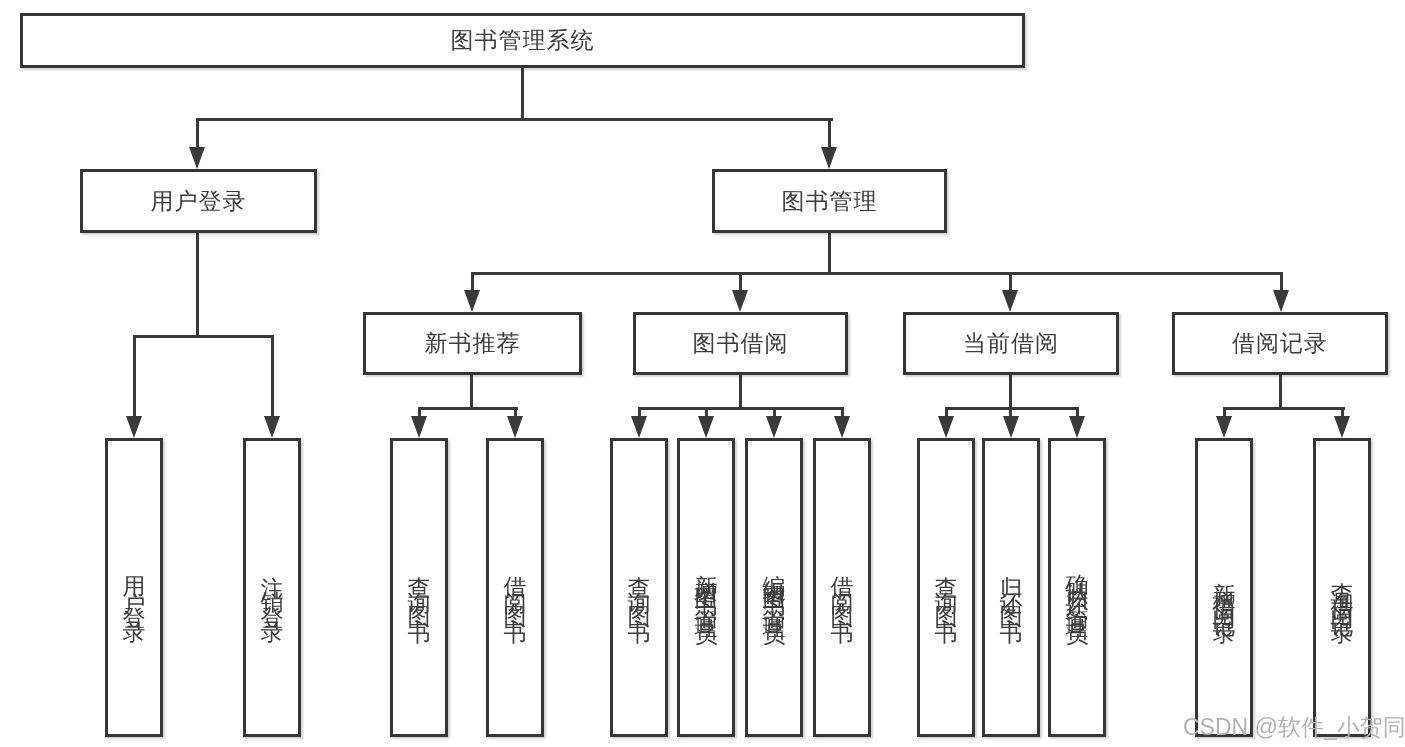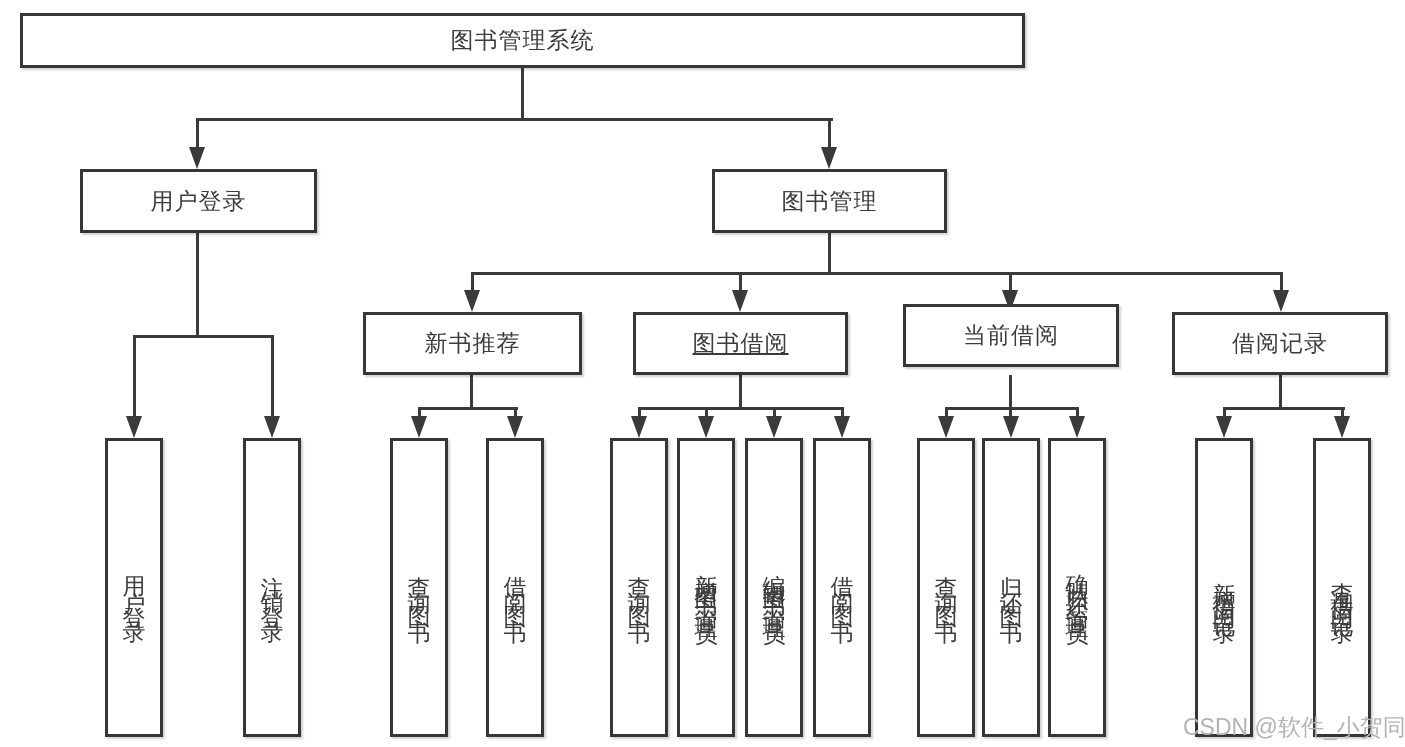--- a/index.html
+++ b/index.html
@@ -67,24 +67,24 @@
   <div class="node" style="left:80px; top:169px; width:237px; height:64px;">
     <span>用户登录</span>
   </div>
   <div class="node" style="left:363px; top:312px; width:219px; height:63px;">
     <span>新书推荐</span>
   </div>
 
   <div class="node" style="left:712px; top:169px; width:235px; height:64px;">
     <span>图书管理</span>
   </div>
-  <div class="node" style="left:633px; top:312px; width:215px; height:63px;text-decoration:underline;">
+  <div class="node" style="left:633px; top:312px; width:215px; height:63px;">
     <span>图书借阅</span>
   </div>
-  <div class="node" style="left:903px; top:304px; width:216px; height:63px;">
+  <div class="node" style="left:903px; top:312px; width:216px; height:63px;">
     <span>当前借阅</span>
   </div>
   <div class="node" style="left:1172px; top:312px; width:216px; height:63px;">
     <span>借阅记录</span>
   </div>
 
   <div class="node leaf" style="left:105px; top:438px; width:58px; height:299px;">
     <span>用户登录</span>
   </div>
   <div class="node leaf" style="left:243px; top:438px; width:58px; height:299px;">

